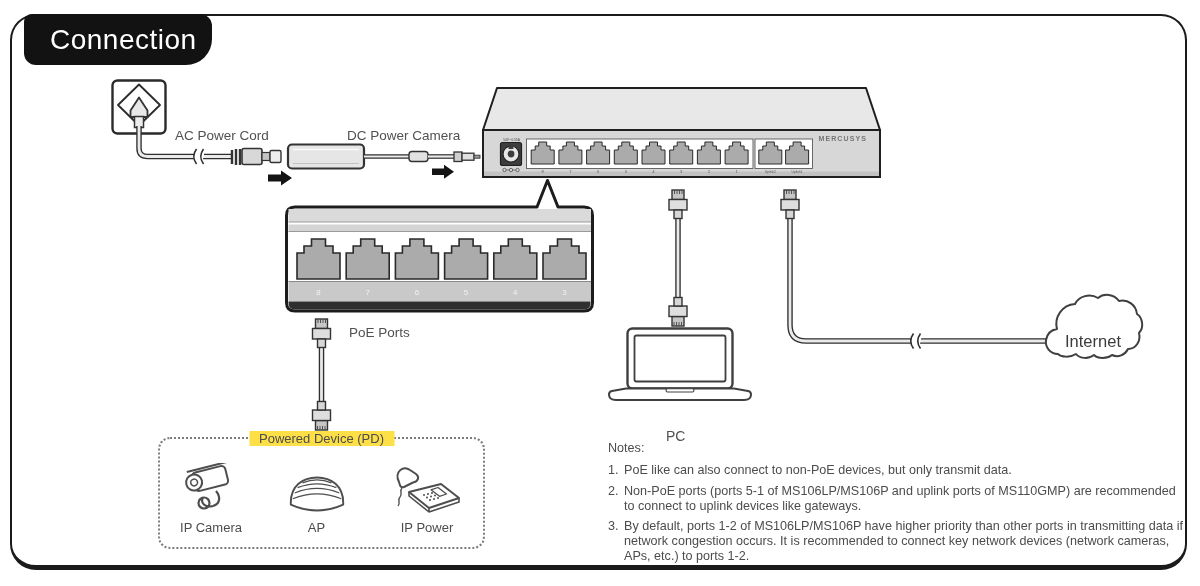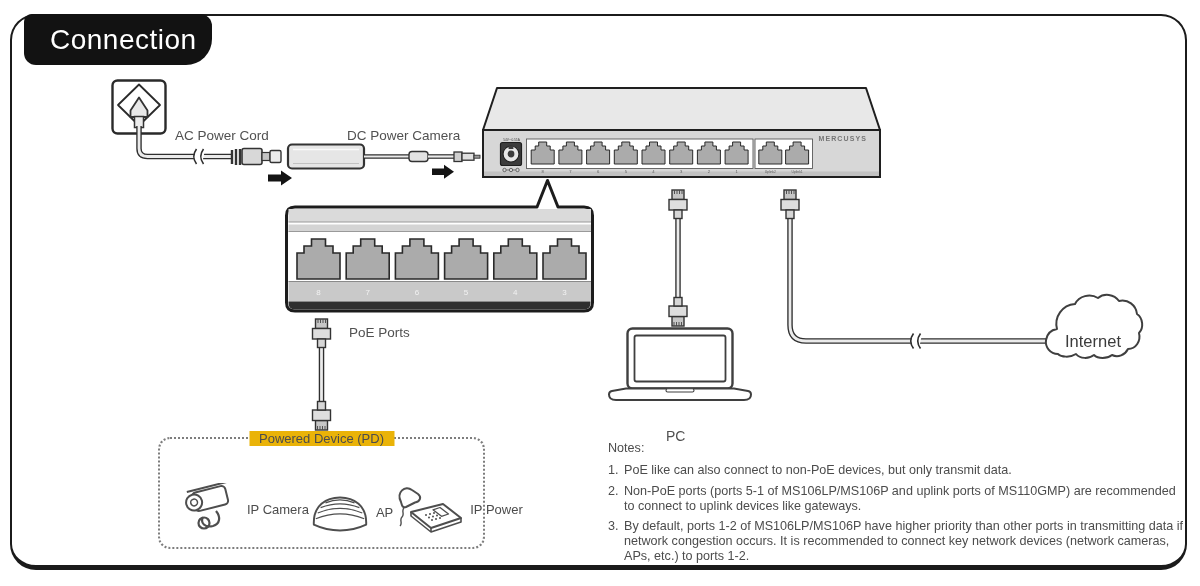--- a/index.html
+++ b/index.html
@@ -11,25 +11,25 @@
          background:#121212;border-radius:8px 12px 26px 12px;color:#fff;display:flex;align-items:center;
          padding-left:26px;font-size:28px;letter-spacing:.5px;}
   .diagram{position:absolute;left:0;top:0;}
   .lbl{position:absolute;color:#515151;font-size:13.5px;white-space:nowrap;text-align:right;}
   .lbl-ac{left:175px;top:128px;}
   .lbl-dc{left:347px;top:128px;}
   .lbl-poe{left:349px;top:325px;}
   .lbl-pc{left:666px;top:412px;font-size:14px;margin-top:16px;}
   .pd-box{position:absolute;left:158px;top:437px;width:327px;height:112px;box-sizing:border-box;
           border:2px dotted #7d7d7d;border-radius:12px;}
-  .pd-label{position:absolute;top:-8px;left:50%;transform:translateX(-50%);background:#eab308;
+  .pd-label{position:absolute;top:-8px;left:50%;transform:translateX(-50%);background:#fde047;
           padding:0 10px;font-size:13px;color:#4c4c4c;white-space:nowrap;}
   .pd-devices{display:flex;justify-content:space-between;align-items:flex-end;height:100%;
           padding:14px 20px 12px;box-sizing:border-box;}
-  .pd-device{display:flex;flex-direction:row;align-items:center;gap:5px;}
+  .pd-device{display:flex;flex-direction:column;align-items:center;gap:5px;}
   .pd-device-label{font-size:13px;color:#4c4c4c;white-space:nowrap;}
   .notes{position:absolute;left:608px;top:441px;width:578px;color:#4c4c4c;
          font-size:12.6px;line-height:1.18;}
   .notes-title{margin-bottom:7px;}
   .note-item{display:flex;margin-bottom:6px;}
   .note-num{flex:0 0 16px;}
   .note-text{flex:1;}
 </style>
 </head>
 <body>

